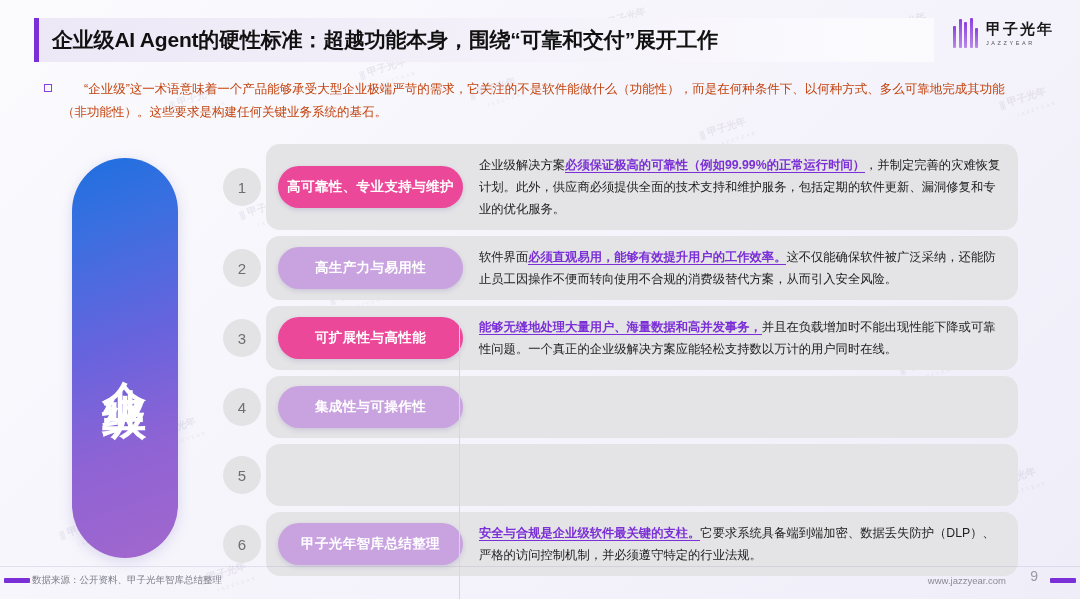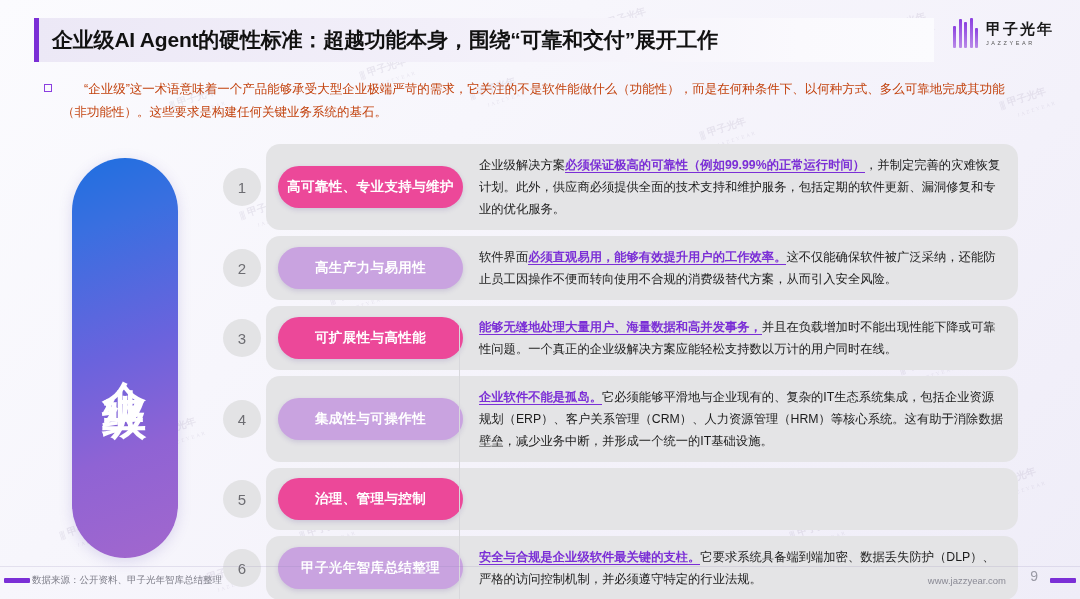--- a/index.html
+++ b/index.html
@@ -252,29 +252,27 @@
           <div class="pill dark">可扩展性与高性能</div>
           <div class="desc"><span></span><span class="hl">能够无缝地处理大量用户、海量数据和高并发事务，</span><span>并且在负载增加时不能出现性能下降或可靠性问题。一个真正的企业级解决方案应能轻松支持数以万计的用户同时在线。</span></div>
         </div>
       </div>
       <div class="row">
         <div class="row-num">
           <div class="num-circle">4</div>
         </div>
         <div class="row-body">
           <div class="pill light">集成性与可操作性</div>
-          <div class="desc"><span></span><span class="hl">企业软件不能是孤岛。</span><span>它必须能够平滑地与企业现有的、复杂的IT生态系统集成，包括企业资源规划（ERP）、客户关系管理（CRM）、人力资源管理（HRM）等核心系统。这有助于消除数据壁垒，减少业务中断，并形成一个统一的IT基础设施。</span></div>
         </div>
       </div>
       <div class="row">
         <div class="row-num">
           <div class="num-circle">5</div>
         </div>
         <div class="row-body">
-          <div class="pill dark">治理、管理与控制</div>
         </div>
       </div>
       <div class="row">
         <div class="row-num">
           <div class="num-circle">6</div>
         </div>
         <div class="row-body">
           <div class="pill light">甲子光年智库总结整理</div>
           <div class="desc"><span></span><span class="hl">安全与合规是企业级软件最关键的支柱。</span><span>它要求系统具备端到端加密、数据丢失防护（DLP）、严格的访问控制机制，并必须遵守特定的行业法规。</span></div>
         </div>

